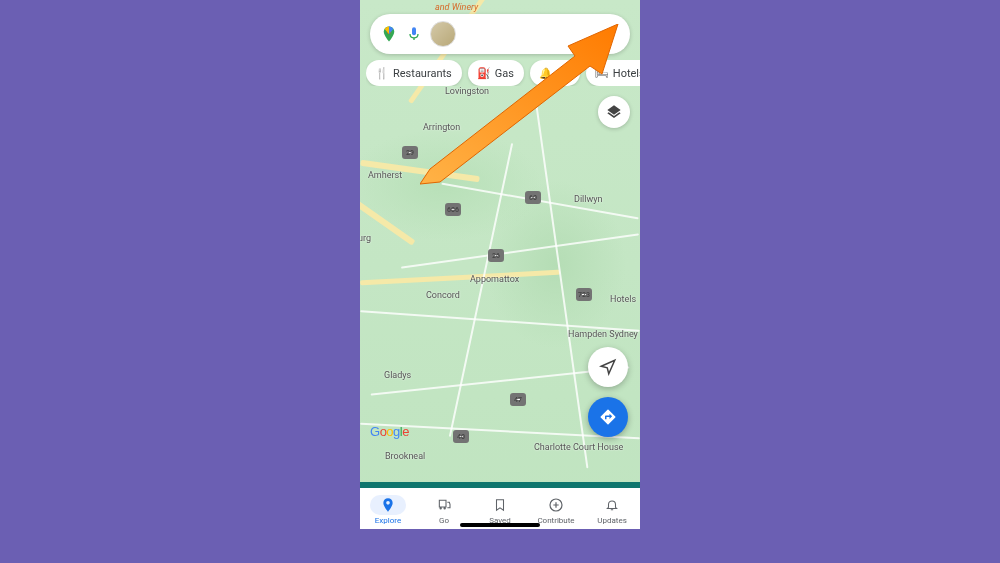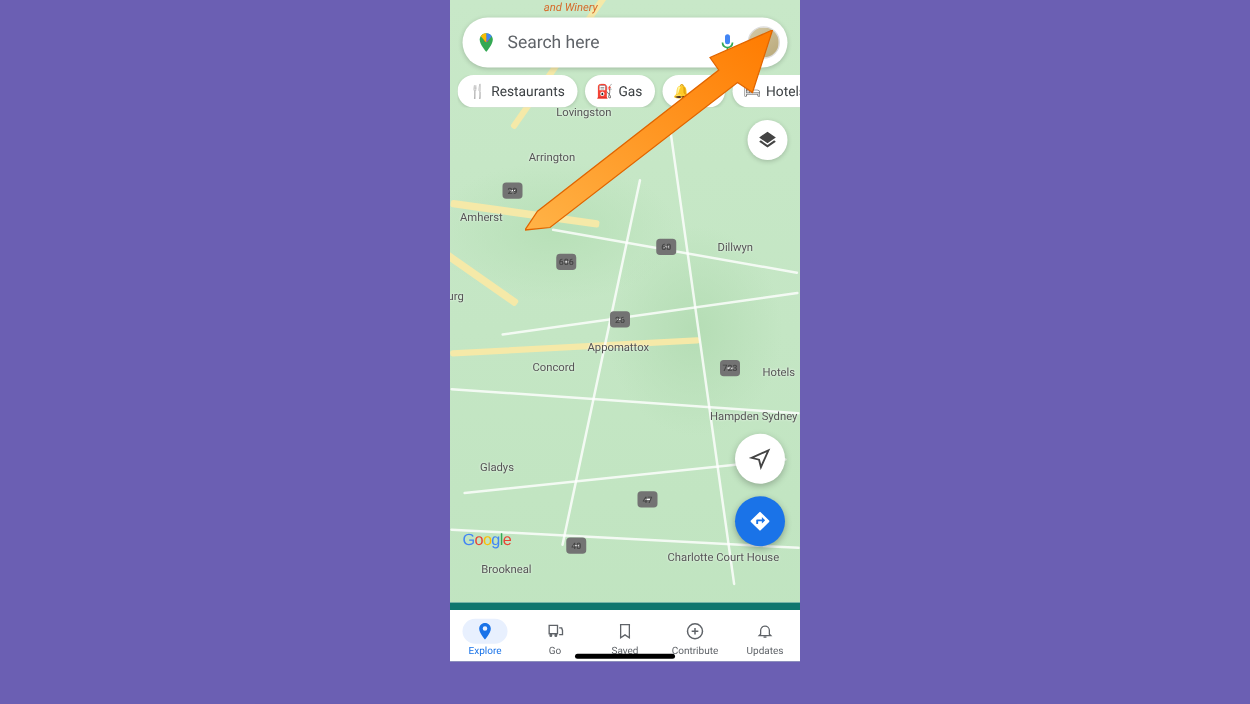--- a/index.html
+++ b/index.html
@@ -273,21 +273,20 @@
 
   <div class="search-bar">
     <span class="maps-logo">
       <svg viewBox="0 0 24 24" width="18" height="18">
           <path fill="#34A853" d="M12 2C8 2 5 5 5 9c0 5 7 13 7 13s7-8 7-13c0-4-3-7-7-7z"></path>
           <circle cx="12" cy="9" r="2.5" fill="#EA4335"></circle>
           <path fill="#4285F4" d="M12 2c2.5 0 4.6 1.3 5.8 3.3L12 12V2z"></path>
           <path fill="#FBBC05" d="M6.2 5.3C7.4 3.3 9.5 2 12 2v10L6.2 5.3z"></path>
         </svg>
     </span>
-    <span class="search-text">Search here</span>
     <span class="mic-icon">
       <svg viewBox="0 0 24 24" width="16" height="16">
           <path fill="#4285F4" d="M12 14a3 3 0 003-3V5a3 3 0 00-6 0v6a3 3 0 003 3z"></path>
           <path fill="#34A853" d="M11 18.9V21h2v-2.1a7 7 0 006-6.9h-2a5 5 0 01-10 0H5a7 7 0 006 6.9z"></path>
         </svg>
     </span>
     <div class="avatar"></div>
   </div>
 
   <div class="chips-row">

